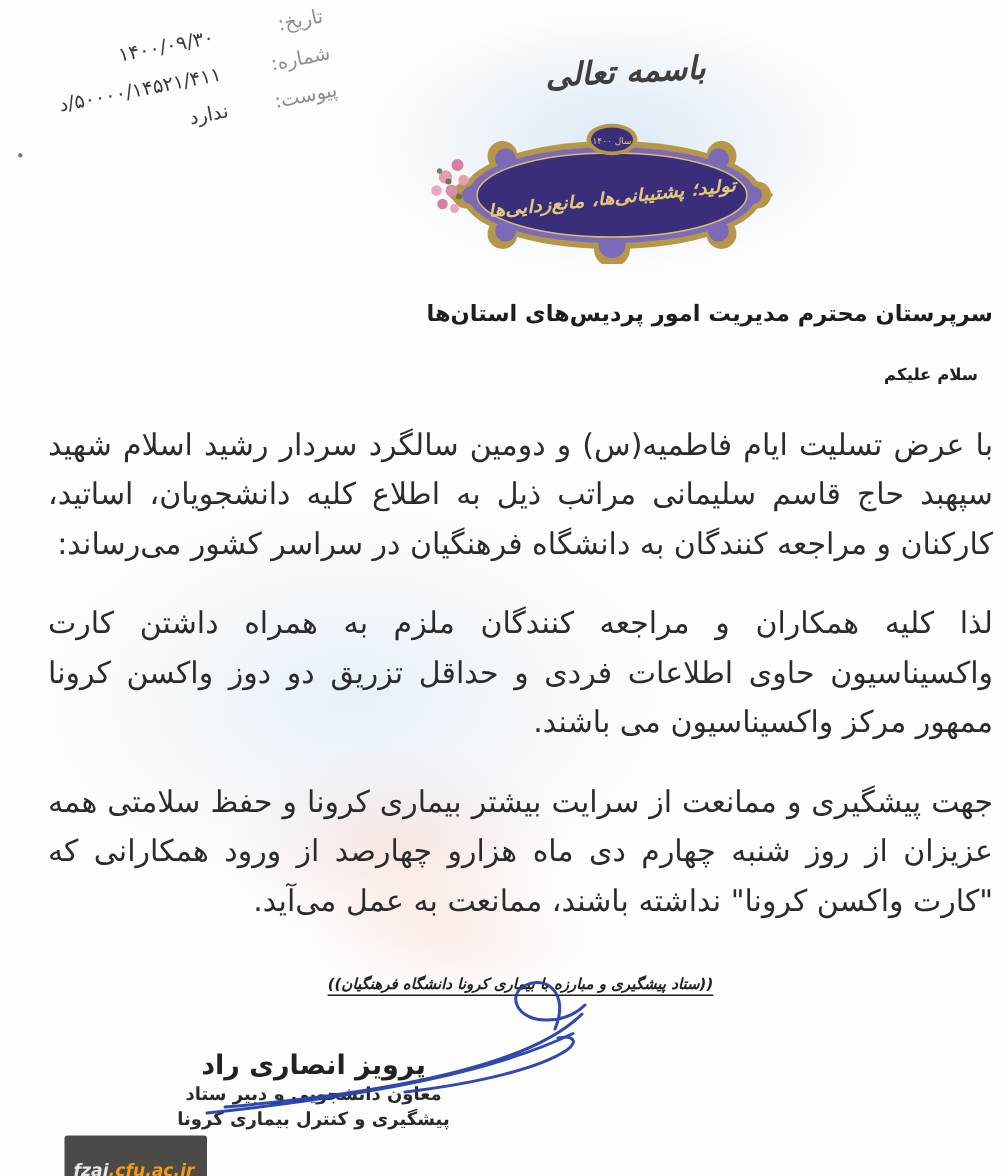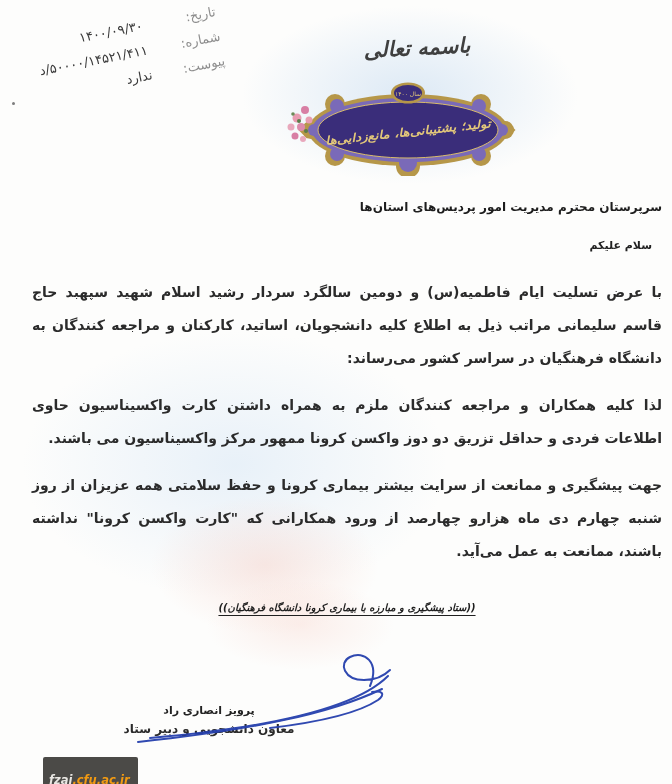--- a/index.html
+++ b/index.html
@@ -44,36 +44,36 @@
     text-align: center; font-size: 21px; font-weight: bold; font-style: italic;
     color: #3f3f3f; transform: rotate(-3deg);
   }
 
   
   .emblem { position: absolute; left: 283px; top: 80px; }
   .emblem text { font-family: "DejaVu Sans", sans-serif; }
 
   
   .content { position: absolute; right: 10px; left: 32px; top: 200px; }
-  .recipient  { font-size: 12px; font-weight: bold; color: #1d1d1d; }
+  .recipient  { font-size: 15px; font-weight: bold; color: #1d1d1d; }
   .salutation { margin-top: 21px; margin-right: 10px; font-size: 11px; font-weight: bold; color: #222; line-height: 22px; }
-  .para { font-size: 14px; line-height: 33px; text-align: justify; color: #2b2b2b; font-weight: bold; }
+  .para { font-size: 20px; line-height: 33px; text-align: justify; color: #2b2b2b; }
   .para-1 { margin-top: 19px; }
   .para-2 { margin-top: 10px; }
   .para-3 { margin-top: 6px; }
   .committee {
     margin-top: 34px; text-align: center;
     font-size: 10px; font-weight: bold; font-style: italic;
     text-decoration: underline; text-underline-offset: 4px; color: #1f1f1f;
   }
 
   
   .signature-svg { position: absolute; left: 120px; top: 642px; z-index: 3; pointer-events: none; }
   .signer { position: absolute; left: 118px; top: 701px; width: 182px; text-align: center; z-index: 2; }
-  .signer-name  { font-size: 11px; font-weight: bold; color: #222; line-height: 20px; }
+  .signer-name  { font-size: 18px; font-weight: bold; color: #222; line-height: 20px; }
   .signer-title { font-size: 12px; font-weight: bold; color: #2b2b2b; line-height: 17px; }
 
   
   .site-badge {
     position: absolute; left: 2px; top: 757px; height: 22px; z-index: 4;
     background: #4b4a47; border-radius: 2px; padding: 12px 8px 0 6px;
     display: flex; align-items: center;
     direction: ltr; font-style: italic; font-weight: bold; font-size: 11.5px; margin-left: 41px;
   }
   .site-prefix { color: #e9e7e3; }
@@ -163,20 +163,21 @@
   <svg class="signature-svg" width="285" height="112" viewBox="0 0 285 112" xmlns="http://www.w3.org/2000/svg" fill="none" stroke="#2640ad" stroke-width="2" stroke-linecap="round" opacity="0.95">
     <path d="M 250 44 C 260 20 244 8 230 15 C 218 21 224 38 244 38 C 258 38 266 32 270 28"></path>
     <path d="M 268 34 C 240 62 170 84 30 96"></path>
     <path d="M 262 47 C 210 72 130 88 18 100"></path>
     <path d="M 150 86 C 200 80 240 70 258 58 C 266 52 262 48 252 50"></path>
   </svg>
 
   <div class="signer">
     <div class="signer-name">پرویز انصاری راد</div>
     <div class="signer-title">معاون دانشجویی و دبیر ستاد</div>
+    <div class="signer-title">پیشگیری و کنترل بیماری کرونا</div>
   </div>
 
   <div class="site-badge">
     <span class="site-prefix">fzai</span>
       <span class="site-suffix">.cfu.ac.ir</span>
   </div>
 
 </div>
 
 </body></html>

